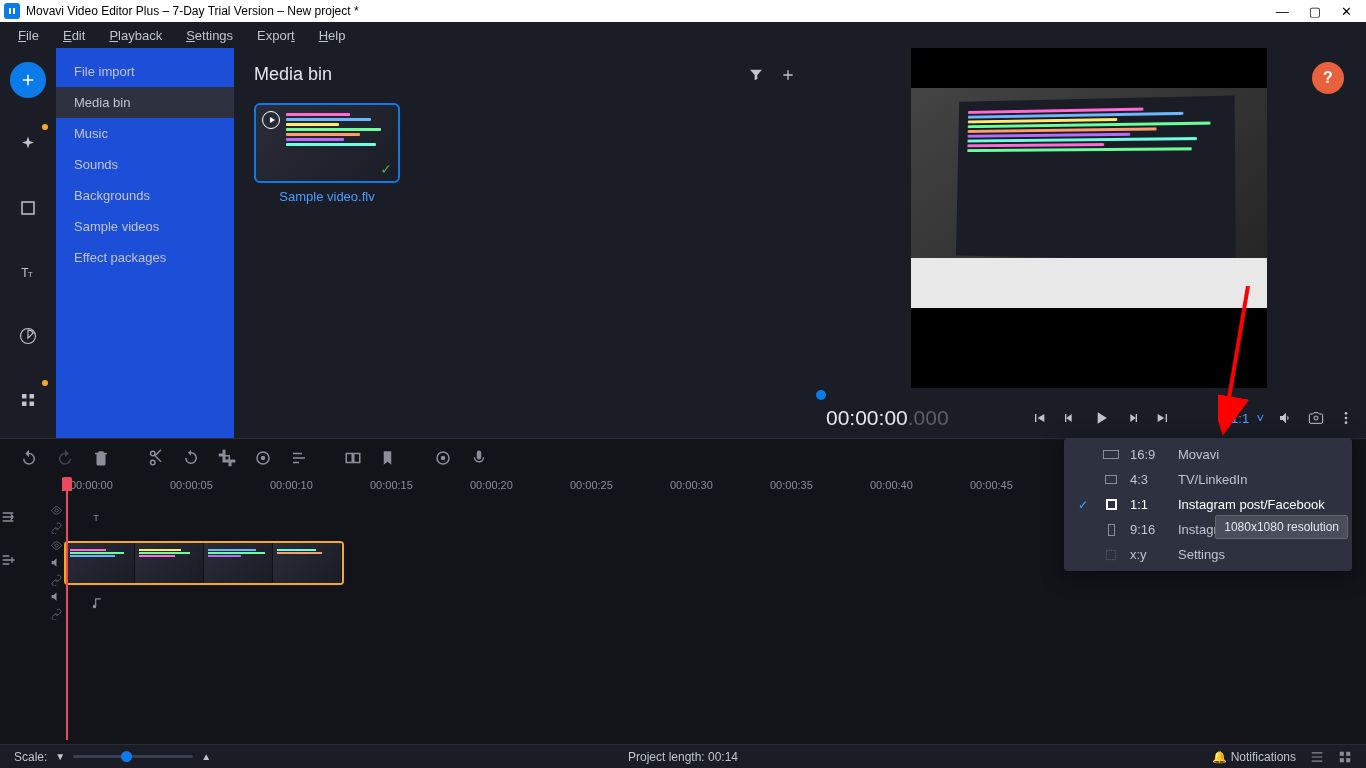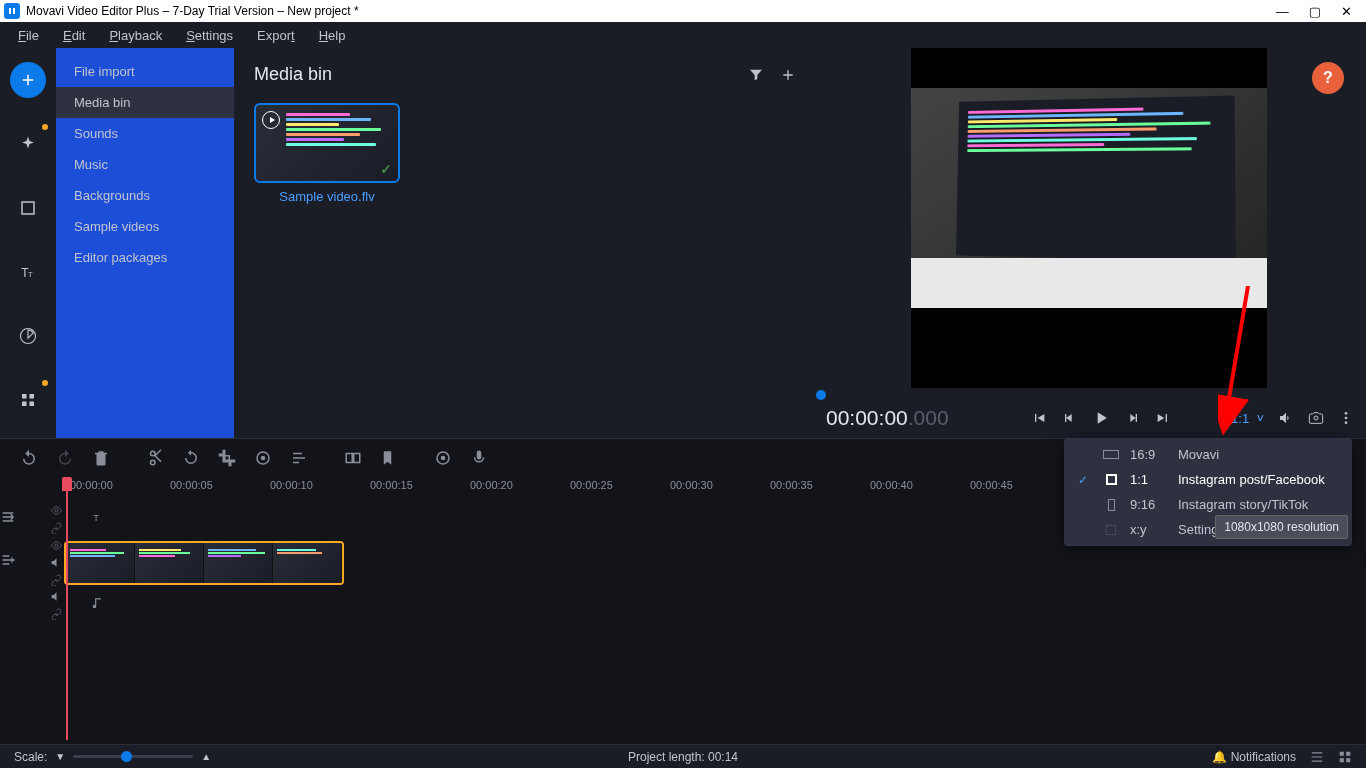--- a/index.html
+++ b/index.html
@@ -178,25 +178,25 @@
           <rect x="14" y="4" width="6" height="6"></rect>
           <rect x="4" y="14" width="6" height="6"></rect>
           <rect x="14" y="14" width="6" height="6"></rect>
         </svg>
     </div>
   </div>
 
   <div class="side-panel">
     <div class="item">File import</div>
     <div class="item selected">Media bin</div>
+    <div class="item">Music</div>
     <div class="item">Sounds</div>
-    <div class="item">Music</div>
     <div class="item">Backgrounds</div>
     <div class="item">Sample videos</div>
-    <div class="item">Editor packages</div>
+    <div class="item">Effect packages</div>
   </div>
 
   <div class="content">
     <div class="content-head">
       <h2>Media bin</h2>
       <svg viewBox="0 0 24 24">
           <path d="M3 4h18l-7 8v6l-4 2v-8z"></path>
         </svg>
       <svg viewBox="0 0 24 24">
           <path d="M19 13h-6v6h-2v-6H5v-2h6V5h2v6h6v2z"></path>
@@ -430,20 +430,28 @@
 
 <div class="aspect-menu">
   <div class="row">
     <span class="chk"></span>
       <span class="icon">
         <span style="width:16px;height:9px"></span>
       </span>
     <span class="ratio-txt">16:9</span>
       <span class="desc">Movavi</span>
   </div>
+  <div class="row">
+    <span class="chk"></span>
+      <span class="icon">
+        <span style="width:12px;height:9px"></span>
+      </span>
+    <span class="ratio-txt">4:3</span>
+      <span class="desc">TV/LinkedIn</span>
+  </div>
   <div class="row sel">
     <span class="chk">✓</span>
       <span class="icon">
         <span style="width:11px;height:11px;border-color:#fff;border-width:2px"></span>
       </span>
     <span class="ratio-txt">1:1</span>
       <span class="desc">Instagram post/Facebook</span>
   </div>
   <div class="row">
     <span class="chk"></span>

